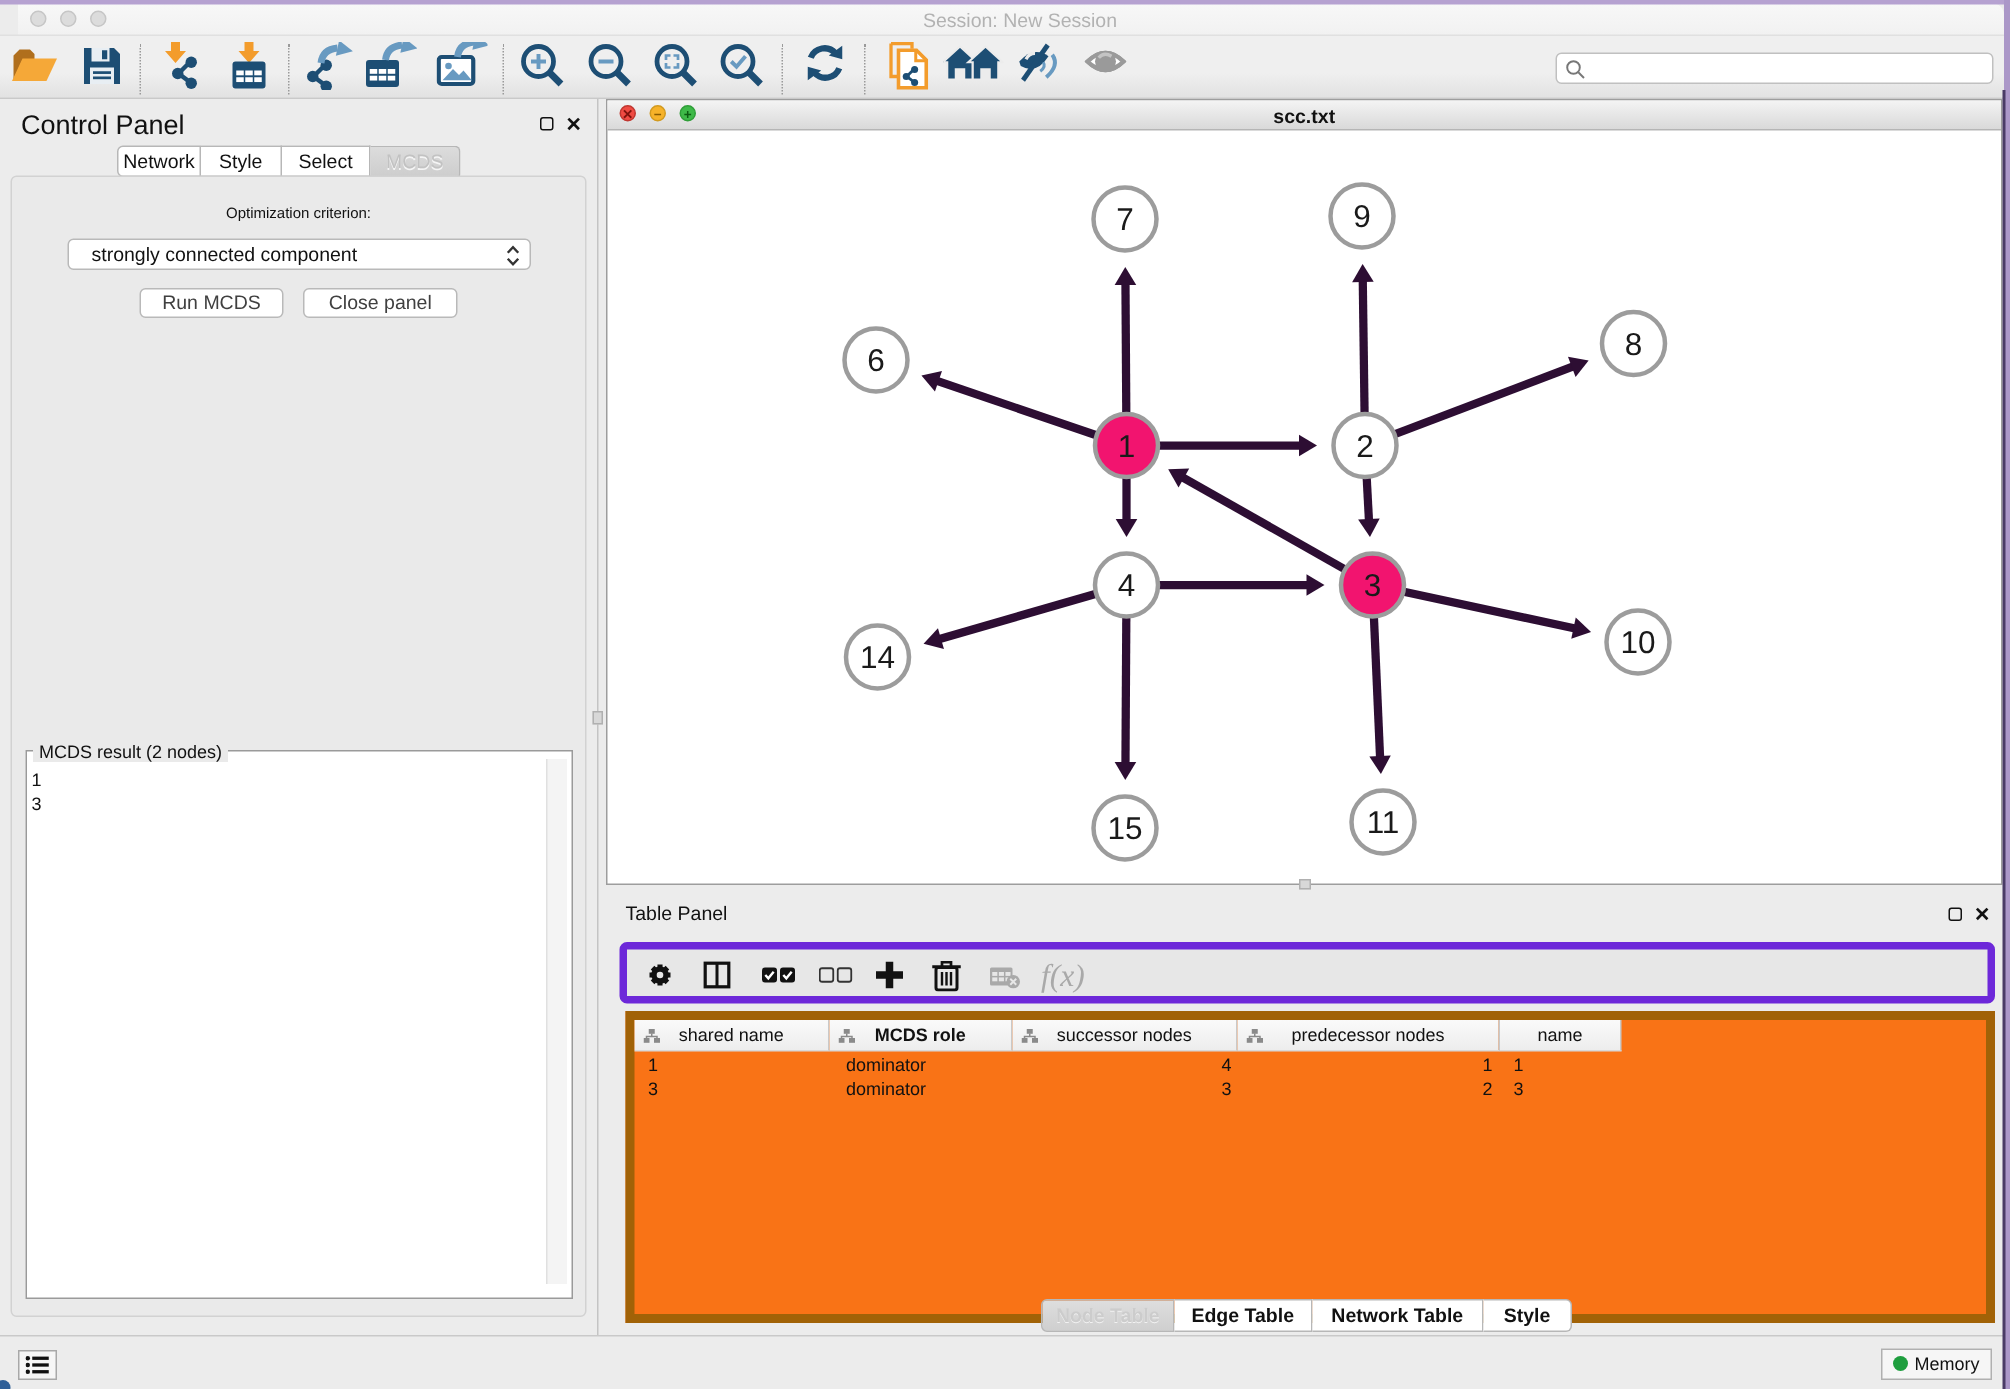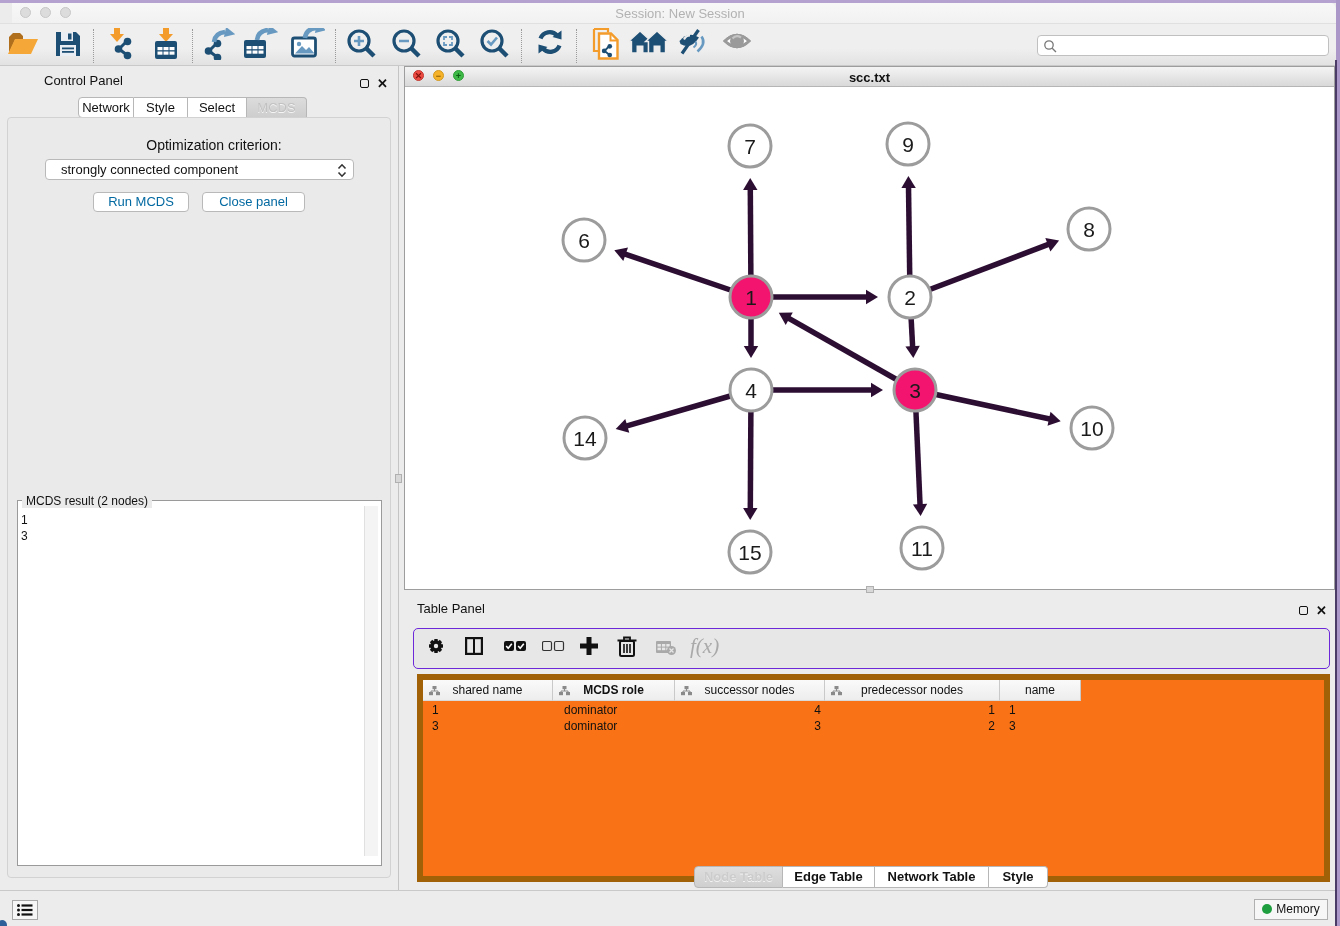--- a/index.html
+++ b/index.html
@@ -19,52 +19,52 @@
 #title { width:100%; text-align:center; top:4px; font-size:13px; color:#b2b2b2; }
 
 
 #toolbar { left:0; top:21px; width:1336px; height:43px; background:linear-gradient(#efefef 60%, #e2e2e2); border-top:1px solid #e0e0e0; border-bottom:1px solid #c9c9c9; }
 .tsep { position:absolute; top:5px; height:34px; width:0; border-left:1px dotted #9a9a9a; }
 .ticon { position:absolute; top:4px; }
 #searchbox { position:absolute; left:1037px; top:11px; width:292px; height:21px; background:#fff; border:1px solid #c0c0c0; border-radius:4px; }
 #searchbox svg { position:absolute; left:5px; top:3px; }
 
 
-#cpHeader { left:14px; top:71px; font-size:13px; color:#111;margin-left:30px; }
+#cpHeader { left:14px; top:71px; font-size:18px; color:#111; }
 .winbtns { position:absolute; }
 .fbtn { display:inline-block; width:9px; height:9px; border:1.5px solid #111; border-radius:2px; vertical-align:middle; }
 .xbtn { display:inline-block; font-size:13px; font-weight:bold; color:#111; vertical-align:middle; margin-left:8px; }
 #cpTabs { left:78px; top:95px; height:21px; display:flex; font-size:13px; }
 #cpTabs .tab, #btTabs .tab { background:#fff; border:1px solid #b7b7b7; border-left:none; line-height:19px; color:#111; text-align:center; }
 #cpTabs .tab.first, #btTabs .tab.first { border-left:1px solid #b7b7b7; border-radius:4px 0 0 4px; }
 #cpTabs .tab.sel { background:linear-gradient(#dcdcdc,#cccccc); color:#c2c2c2; text-shadow:0 1px 0 #f5f5f5; border-radius:0 4px 4px 0; height:23px; }
 #cpPanel { left:7px; top:115px; width:384px; height:761px; background:#eaeaea; border:1px solid #d2d2d2; border-radius:4px; }
-#optLabel { left:15px; top:135px; width:398px; text-align:center; font-size:14px; color:#111; }
+#optLabel { left:0; top:135px; width:398px; text-align:center; font-size:10px; color:#111; }
 #optSelect { left:45px; top:157px; width:309px; height:21px; background:#fff; border:1px solid #b9b9b9; border-radius:4px; font-size:13px; color:#111; line-height:19px; padding-left:15px; }
 #optSelect svg { position:absolute; right:6px; top:3px; }
-.btn { position:absolute; height:20px; background:#fff; border:1px solid #b9b9b9; border-radius:4px; font-size:13px; color:#0369a1; text-align:center; line-height:18px; }
+.btn { position:absolute; height:20px; background:#fff; border:1px solid #b9b9b9; border-radius:4px; font-size:13px; color:#404040; text-align:center; line-height:18px; }
 #mcdsFs { left:17px; top:498px; width:365px; height:366px; border:1px solid #9a9a9a; background:#fff; }
 #mcdsLegend { left:22px; top:492px; font-size:12px; color:#111; background:#eaeaea; padding:0 4px; }
 #mcdsText { left:21px; top:510px; font-size:12px; color:#111; line-height:16px; }
 #mcdsScroll { left:364px; top:504px; width:14px; height:350px; background:#f4f4f4; border-left:1px solid #e0e0e0; }
 
 
 #vsplit { left:398px; top:64px; width:1px; height:825px; background:#c4c4c4; }
 #vgrip { left:395px; top:472px; width:7px; height:9px; background:#d8d8d8; border:1px solid #b0b0b0; }
 
 
 #sccwin { left:404px; top:64px; width:931px; height:524px; border:1px solid #9d9d9d; background:#fff; }
 #scctitle { left:0; top:0; width:929px; height:20px; background:linear-gradient(#f4f4f4,#d9d9d9); border-bottom:1px solid #b5b5b5; }
 #scctitle .t { position:absolute; width:100%; text-align:center; top:3px; font-size:13px; font-weight:bold; color:#111; }
 .mac { position:absolute; top:3px; width:11px; height:11px; border-radius:50%; font-size:9px; line-height:11px; text-align:center; font-weight:bold; }
 #hgrip { left:866px; top:584px; width:8px; height:7px; background:#d8d8d8; border:1px solid #b0b0b0; }
 
 
 #tpHeader { left:417px; top:599px; font-size:13px; color:#111; }
-#ttoolbar { left:413px; top:626px; width:917px; height:41px; background:#e7e7e7; border:1px solid #6d28d9; border-radius:5px; }
+#ttoolbar { left:413px; top:626px; width:917px; height:41px; background:#e7e7e7; border:5px solid #6d28d9; border-radius:5px; }
 #ttable { left:417px; top:672px; width:913px; height:208px; background:#f97316; border:6px solid #a16207; }
 .th { position:absolute; top:0; height:21px; background:linear-gradient(#fafafa,#ededed); border-right:1px solid #c9c9c9; border-bottom:1px solid #d9d9d9; font-size:12px; color:#111; text-align:center; line-height:21px; }
 .td { position:absolute; font-size:12px; color:#111; height:16px; line-height:16px; }
 #btTabs { position:absolute; left:694px; top:864px; height:22px; display:flex; font-size:13px; font-weight:bold; }
 #btTabs .tab { line-height:20px; font-weight:bold; }
 #btTabs .tab.sel { background:linear-gradient(#dedede,#cfcfcf); color:#ccc; text-shadow:0 1px 0 #f2f2f2; border-radius:4px 0 0 4px; }
 #btTabs .tab.last { border-radius:0 4px 4px 0; }
 
 
 #statusbar { left:0; top:888px; width:1336px; height:36px; background:#ececec; border-top:1px solid #c9c9c9; }

